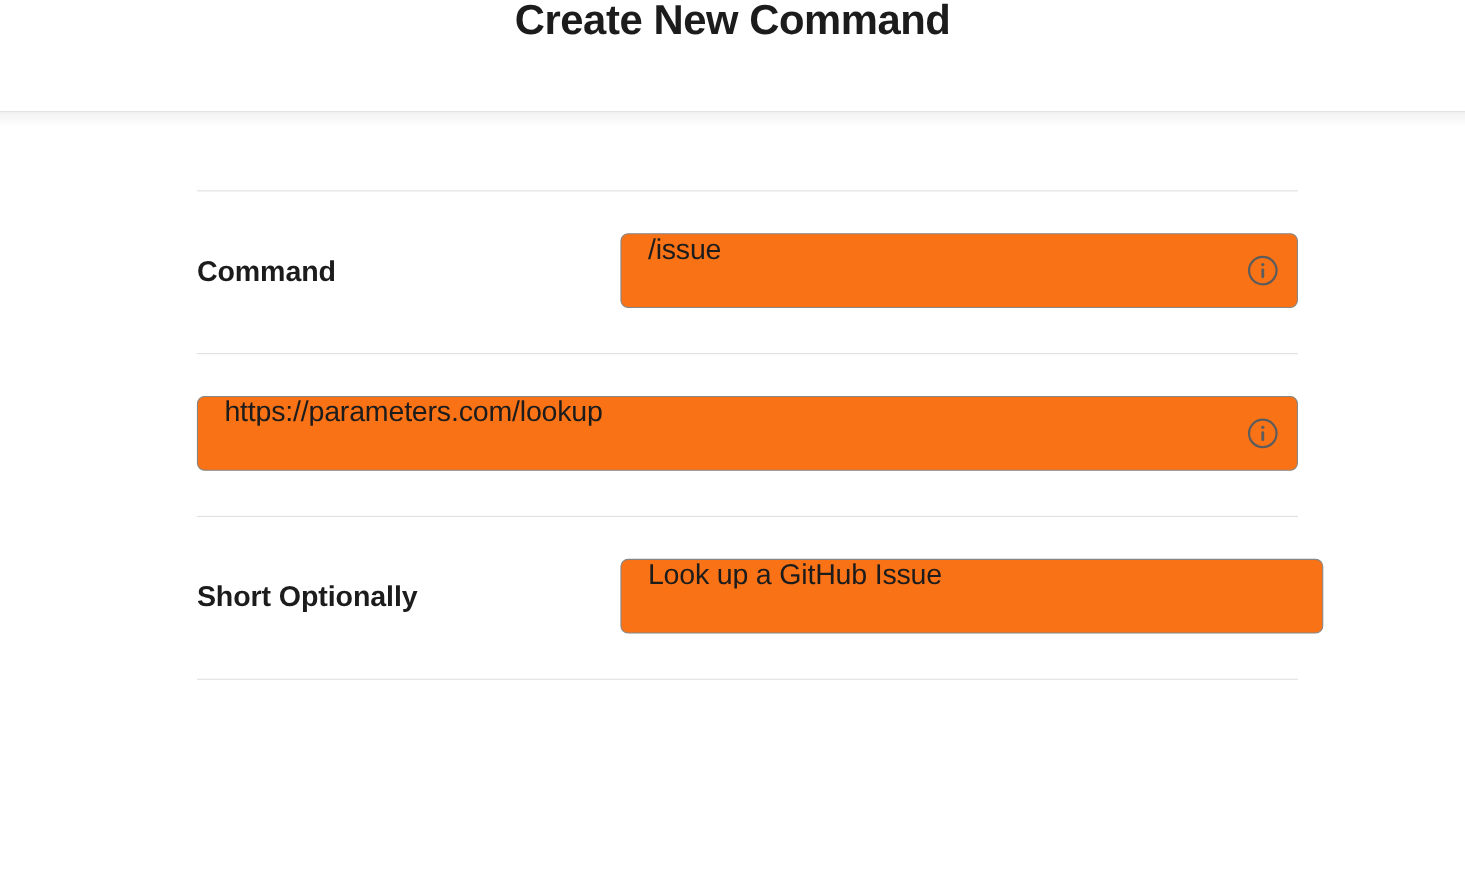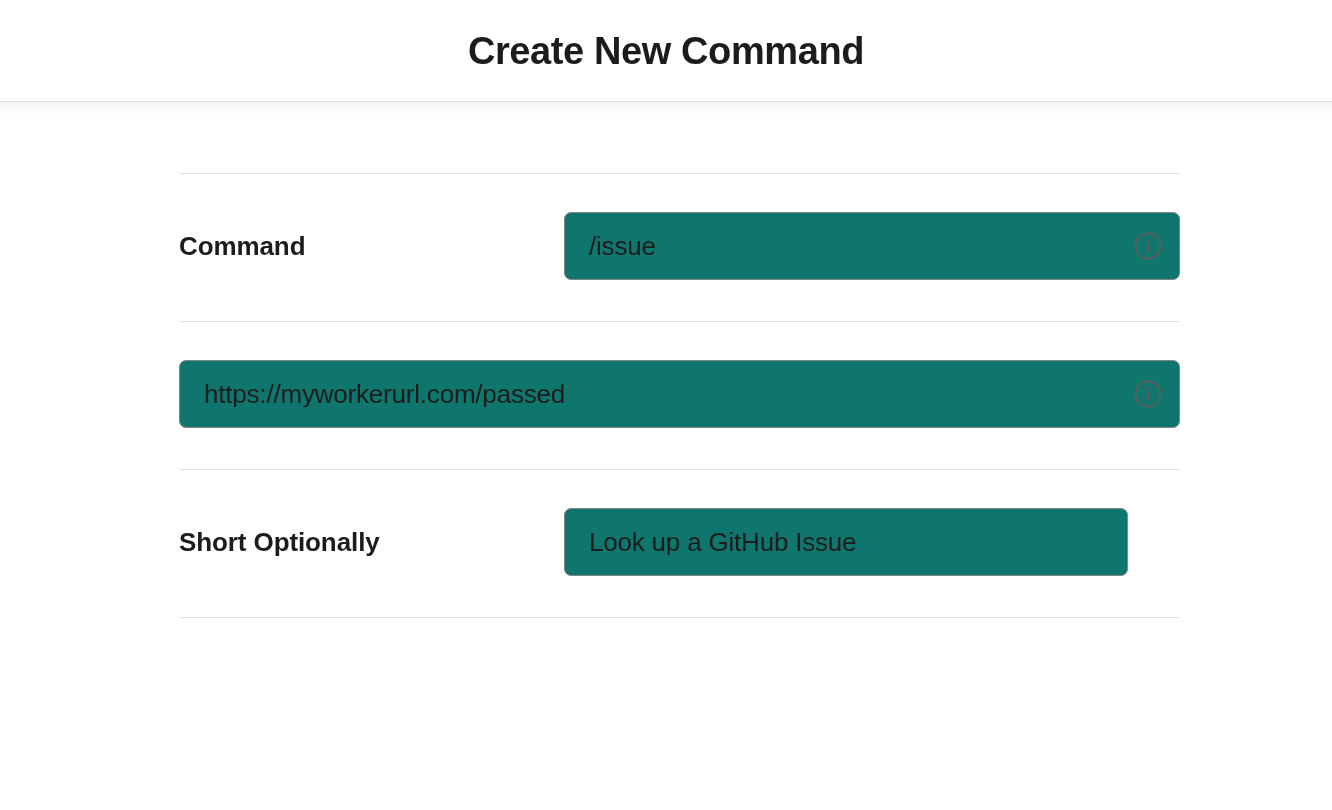--- a/index.html
+++ b/index.html
@@ -16,21 +16,20 @@
     position: relative;
   }
 
   
   .modal-header {
     position: relative;
     height: 102px;
     background: #ffffff;
     border-bottom: 1px solid #ededed;
     display: flex;
-    align-items: center;
     justify-content: center;
     box-sizing: border-box;
   }
   .modal-header::after {
     content: "";
     position: absolute;
     left: 0;
     right: 0;
     top: 100%;
     height: 14px;
@@ -81,29 +80,29 @@
   .field-control {
     flex: 1 1 auto;
     min-width: 0;
   }
 
   .input-box {
     position: relative;
     height: 68px;
     border: 1.5px solid #868686;
     border-radius: 7px;
-    background: #0f766e;
+    background: #f97316;
     display: flex;
-    align-items: center;
+    align-items: flex-start;
     box-sizing: border-box;
     padding: 0 58px 0 24px;
   }
   .input-box.no-icon {
     padding-right: 24px;
-    width: 564px;
+    width: 639px;
   }
 
   .input-value {
     font-size: 26px;
     color: #1d1c1d;
     line-height: 1;
     letter-spacing: -0.2px;
     white-space: nowrap;
     overflow: hidden;
   }
@@ -156,21 +155,21 @@
       </div>
     </div>
   </div>
   <div class="row-spacer-bottom"></div>
 
   <div class="field-divider"></div>
   <div class="row-spacer-top"></div>
   <div class="field-row">
     <div class="field-control">
       <div class="input-box">
-        <span class="input-value">https://myworkerurl.com/passed</span>
+        <span class="input-value">https://parameters.com/lookup</span>
         <span class="info-icon">
           <svg viewBox="0 0 30 30" width="30" height="30" aria-hidden="true">
             <circle cx="15" cy="15" r="12.5" fill="none" stroke="#5c5c5c" stroke-width="2"></circle>
             <circle cx="15" cy="9.5" r="1.5" fill="#5c5c5c"></circle>
             <rect x="13.7" y="13" width="2.6" height="9" rx="1.3" fill="#5c5c5c"></rect>
           </svg>
         </span>
       </div>
     </div>
   </div>

